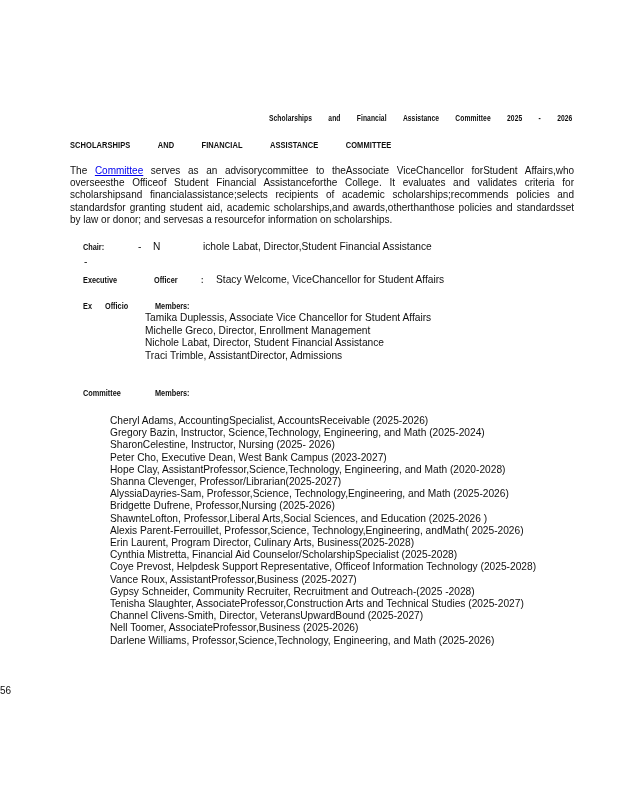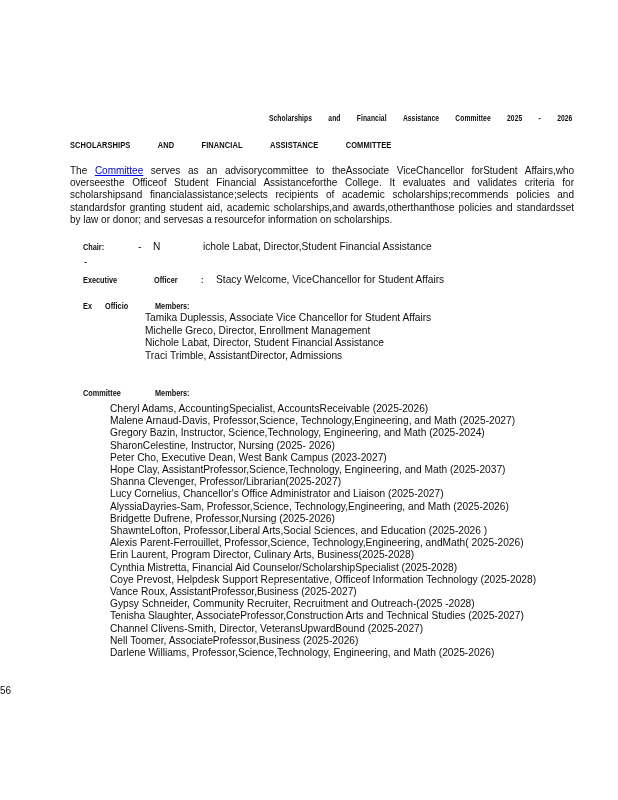--- a/index.html
+++ b/index.html
@@ -116,29 +116,27 @@
     <div class="list-line">Michelle Greco, Director, Enrollment  Management</div>
     <div class="list-line">Nichole Labat, Director,  Student  Financial  Assistance</div>
     <div class="list-line">Traci Trimble,  AssistantDirector,  Admissions</div>
   </div>
 
   <div class="row" style="top:387px">
     <span class="lbl" style="left:70px">Committee</span>
     <span class="lbl" style="left:142px">Members:</span>
   </div>
 
-  <div class="list" style="left:110px; top:403px;">
+  <div class="list" style="left:110px; top:415px;">
     <div class="list-line">Cheryl Adams, AccountingSpecialist, AccountsReceivable (2025-2026)</div>
-    <div class="list-line">Malene Arnaud-Davis, Professor,Science, Technology,Engineering, and Math (2025-2027)</div>
     <div class="list-line">Gregory Bazin, Instructor, Science,Technology, Engineering, and Math (2025-2024)</div>
     <div class="list-line">SharonCelestine, Instructor, Nursing (2025- 2026)</div>
     <div class="list-line">Peter Cho, Executive Dean, West Bank Campus (2023-2027)</div>
-    <div class="list-line">Hope Clay, AssistantProfessor,Science,Technology, Engineering, and Math  (2025-2037)</div>
+    <div class="list-line">Hope Clay, AssistantProfessor,Science,Technology, Engineering, and Math  (2020-2028)</div>
     <div class="list-line">Shanna Clevenger, Professor/Librarian(2025-2027)</div>
-    <div class="list-line">Lucy Cornelius, Chancellor's Office Administrator and Liaison (2025-2027)</div>
     <div class="list-line">AlyssiaDayries-Sam, Professor,Science, Technology,Engineering, and Math (2025-2026)</div>
     <div class="list-line">Bridgette Dufrene, Professor,Nursing (2025-2026)</div>
     <div class="list-line">ShawnteLofton, Professor,Liberal Arts,Social Sciences, and Education (2025-2026 )</div>
     <div class="list-line">Alexis Parent-Ferrouillet, Professor,Science, Technology,Engineering, andMath(  2025-2026)</div>
     <div class="list-line">Erin Laurent, Program Director, Culinary Arts, Business(2025-2028)</div>
     <div class="list-line">Cynthia Mistretta, Financial Aid Counselor/ScholarshipSpecialist (2025-2028)</div>
     <div class="list-line">Coye Prevost, Helpdesk Support Representative, Officeof Information Technology (2025-2028)</div>
     <div class="list-line">Vance Roux, AssistantProfessor,Business (2025-2027)</div>
     <div class="list-line">Gypsy Schneider, Community  Recruiter, Recruitment and Outreach-(2025 -2028)</div>
     <div class="list-line">Tenisha Slaughter, AssociateProfessor,Construction Arts and Technical Studies (2025-2027)</div>

